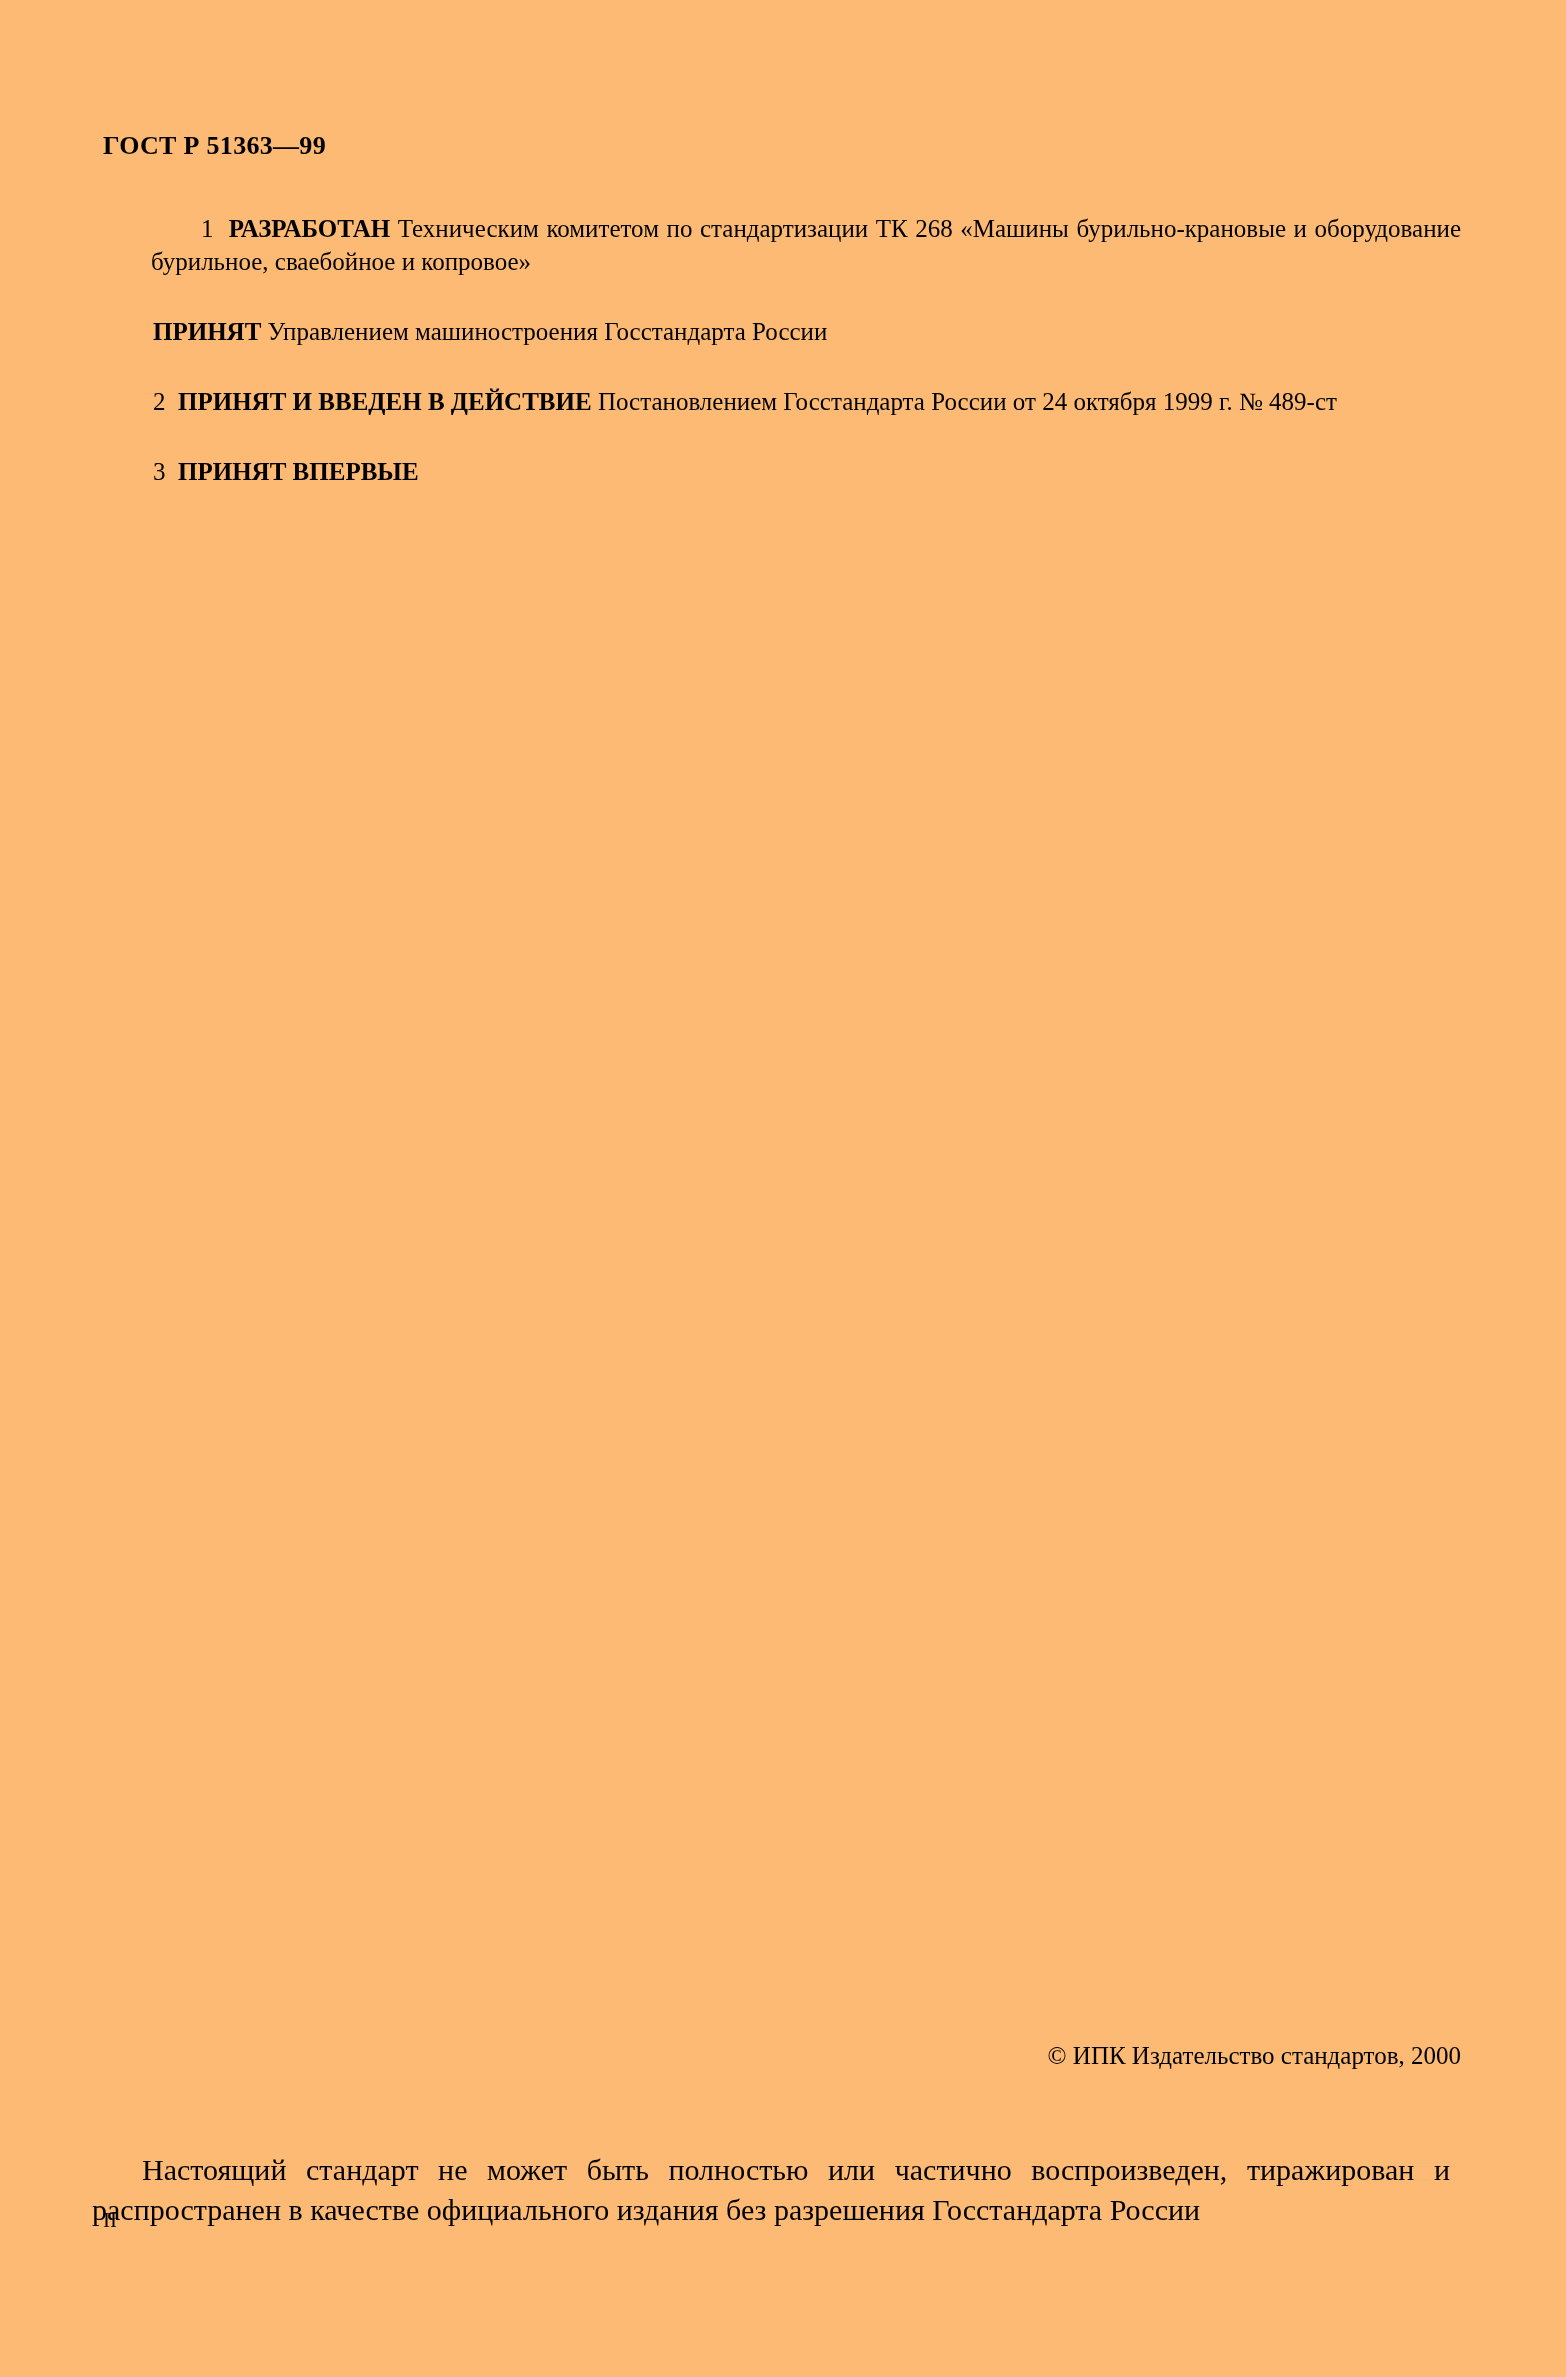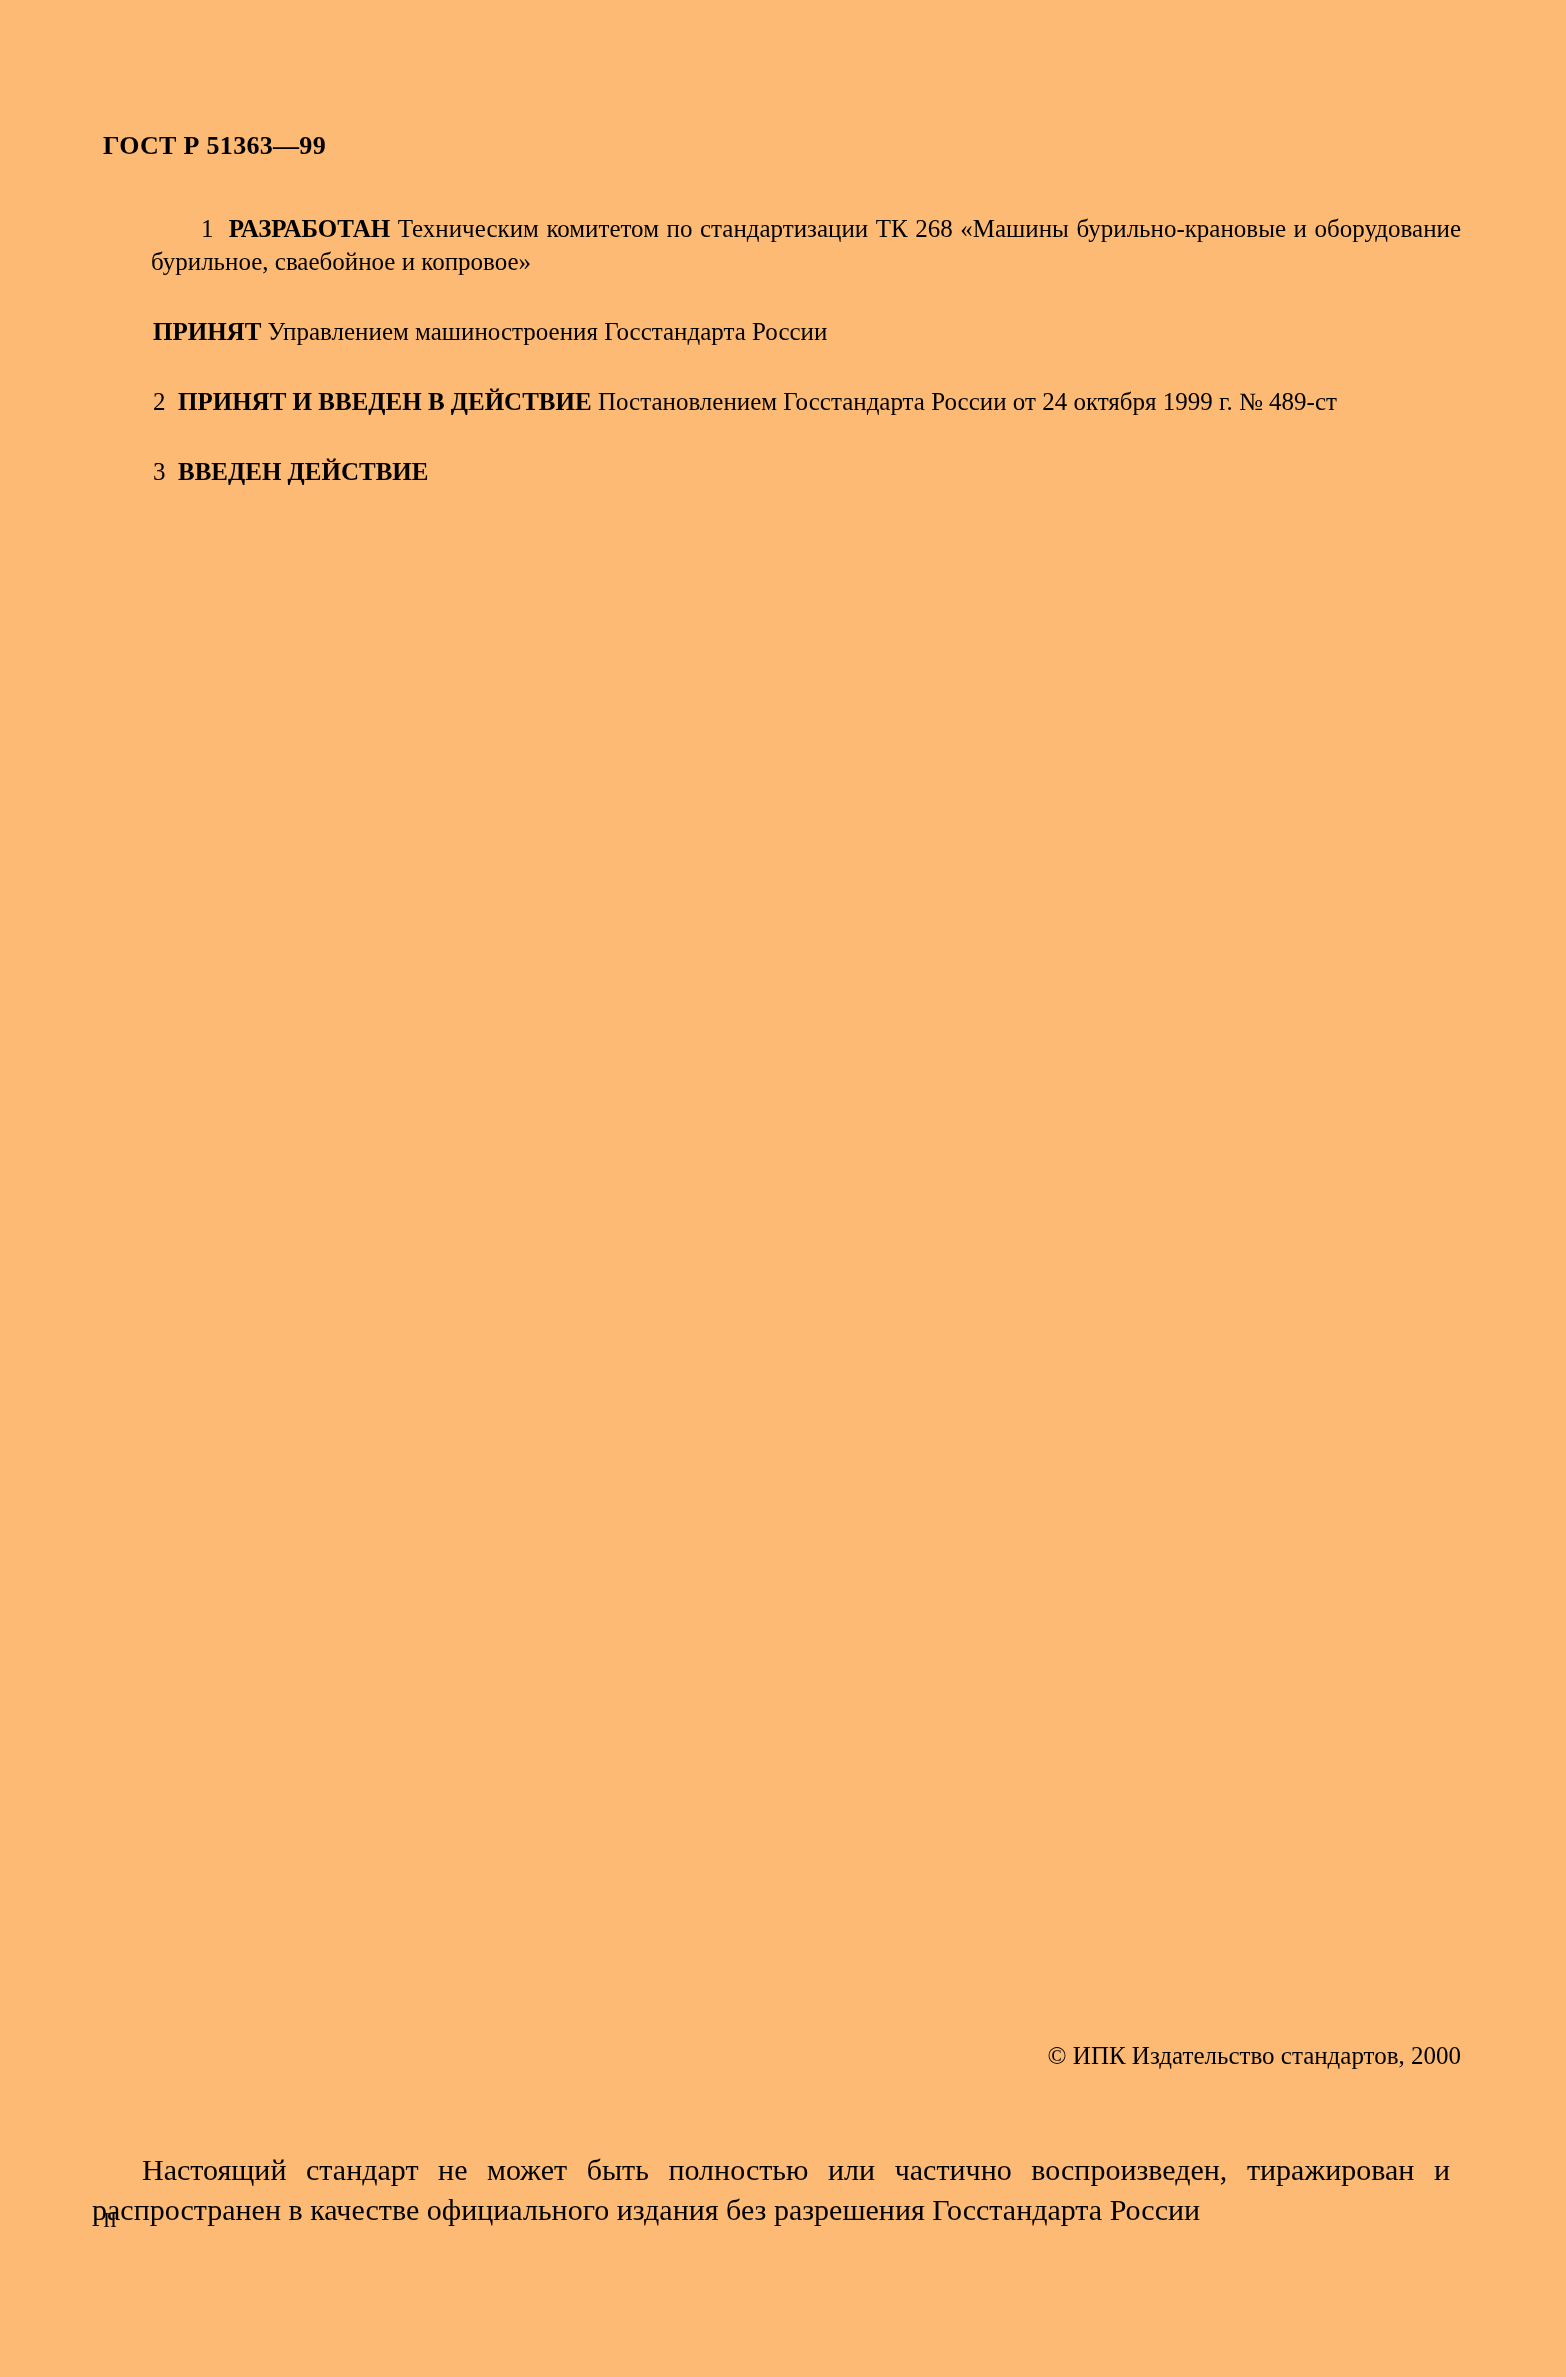--- a/index.html
+++ b/index.html
@@ -112,21 +112,21 @@
 
     <div class="para first-indent p2">
       <span class="lead">ПРИНЯТ</span><span>&nbsp;</span><span>Управлением машиностроения Госстандарта России</span>
     </div>
 
     <div class="para first-indent p3">
       <span class="lead-num">2</span><span>&nbsp;&nbsp;</span><span class="lead">ПРИНЯТ И ВВЕДЕН В ДЕЙСТВИЕ</span><span>&nbsp;</span><span>Постановлением Госстандарта России от 24 октября 1999 г. № 489-ст</span>
     </div>
 
     <div class="para first-indent p4">
-      <span class="lead-num">3</span><span>&nbsp;&nbsp;</span><span class="lead">ВВЕДЕН ДЕЙСТВИЕ</span>
+      <span class="lead-num">3</span><span>&nbsp;&nbsp;</span><span class="lead">ПРИНЯТ ВПЕРВЫЕ</span>
     </div>
 
   </div>
 
   <div class="copyright">© ИПК Издательство стандартов, 2000</div>
 
   <div class="notice">Настоящий стандарт не может быть полностью или частично воспроизведен, тиражирован и распространен в качестве официального издания без разрешения Госстандарта России</div>
 
   <div class="page-number">II</div>
 

